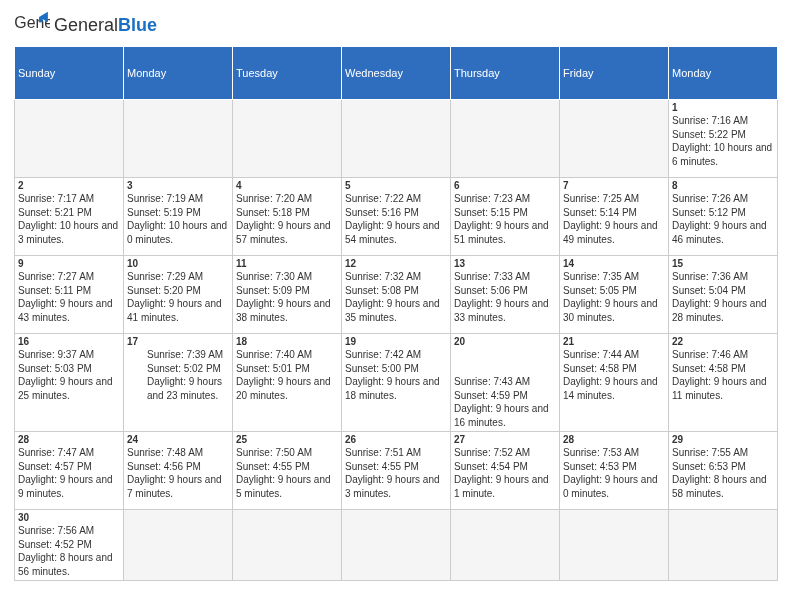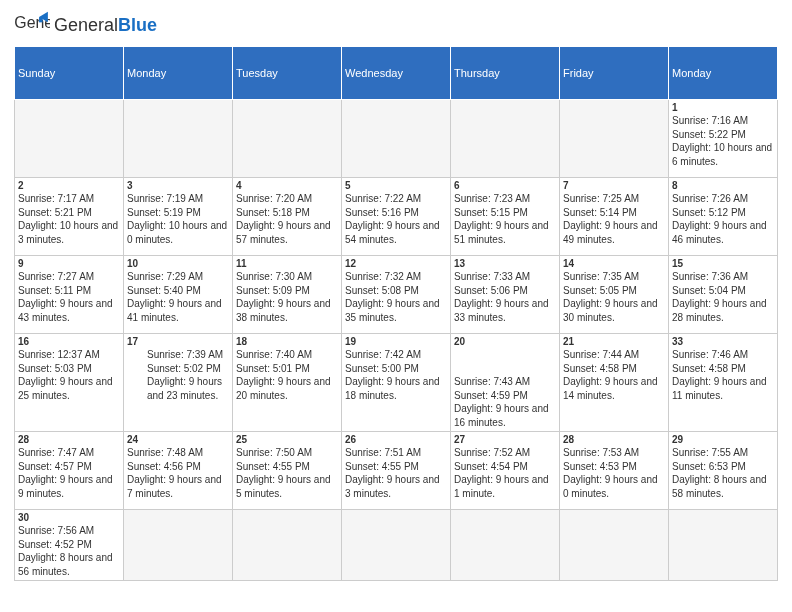--- a/index.html
+++ b/index.html
@@ -188,21 +188,21 @@
         <tr>
           <td>
             <span class="day-num">9</span>
             <div class="day-info" style="white-space: pre-line;">Sunrise: 7:27 AM
 Sunset: 5:11 PM
 Daylight: 9 hours and 43 minutes.</div>
           </td>
           <td>
             <span class="day-num">10</span>
             <div class="day-info" style="white-space: pre-line;">Sunrise: 7:29 AM
-Sunset: 5:40 PM
+Sunset: 5:20 PM
 Daylight: 9 hours and 41 minutes.</div>
           </td>
           <td>
             <span class="day-num">11</span>
             <div class="day-info" style="white-space: pre-line;">Sunrise: 7:30 AM
 Sunset: 5:09 PM
 Daylight: 9 hours and 38 minutes.</div>
           </td>
           <td>
             <span class="day-num">12</span>
@@ -225,21 +225,21 @@
           <td>
             <span class="day-num">15</span>
             <div class="day-info" style="white-space: pre-line;">Sunrise: 7:36 AM
 Sunset: 5:04 PM
 Daylight: 9 hours and 28 minutes.</div>
           </td>
         </tr>
         <tr>
           <td>
             <span class="day-num">16</span>
-            <div class="day-info" style="white-space: pre-line;">Sunrise: 12:37 AM
+            <div class="day-info" style="white-space: pre-line;">Sunrise: 9:37 AM
 Sunset: 5:03 PM
 Daylight: 9 hours and 25 minutes.</div>
           </td>
           <td>
             <span class="day-num">17</span>
             <div class="day-info" style="white-space: pre-line; margin-left: 20px;">Sunrise: 7:39 AM
 Sunset: 5:02 PM
 Daylight: 9 hours and 23 minutes.</div>
           </td>
           <td>
@@ -260,21 +260,21 @@
 Sunset: 4:59 PM
 Daylight: 9 hours and 16 minutes.</div>
           </td>
           <td>
             <span class="day-num">21</span>
             <div class="day-info" style="white-space: pre-line;">Sunrise: 7:44 AM
 Sunset: 4:58 PM
 Daylight: 9 hours and 14 minutes.</div>
           </td>
           <td>
-            <span class="day-num">33</span>
+            <span class="day-num">22</span>
             <div class="day-info" style="white-space: pre-line;">Sunrise: 7:46 AM
 Sunset: 4:58 PM
 Daylight: 9 hours and 11 minutes.</div>
           </td>
         </tr>
         <tr>
           <td>
             <span class="day-num">28</span>
             <div class="day-info" style="white-space: pre-line;">Sunrise: 7:47 AM
 Sunset: 4:57 PM

